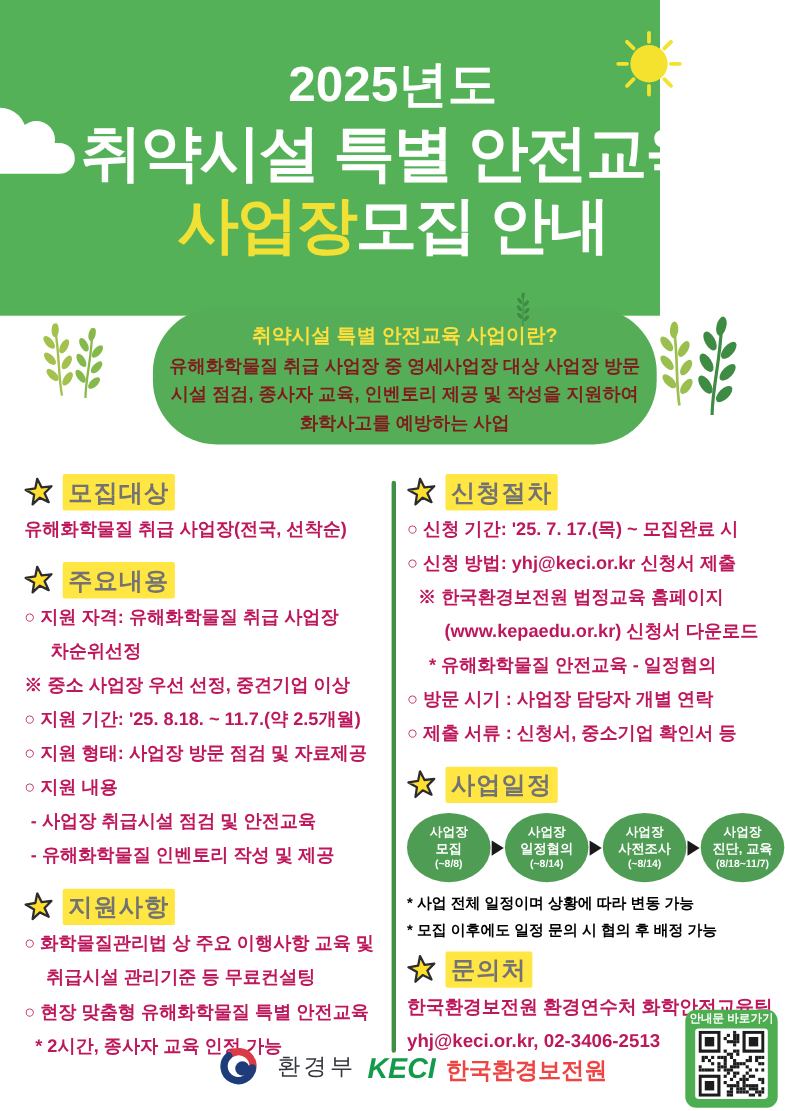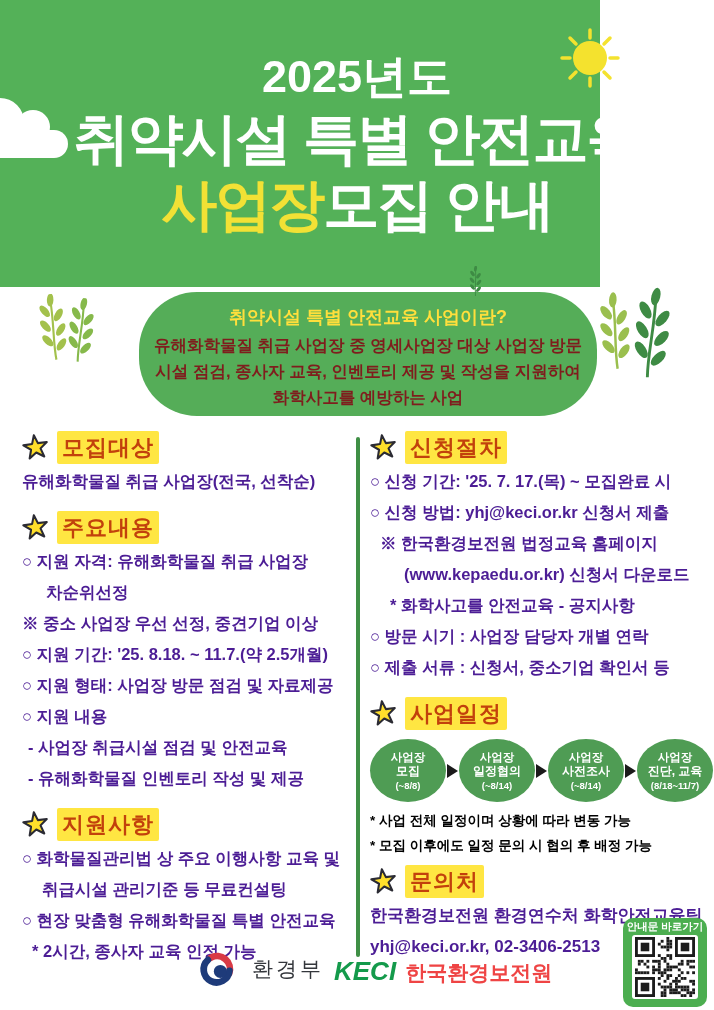--- a/index.html
+++ b/index.html
@@ -20,41 +20,41 @@
 
   .cloud { position:absolute; left:-26px; top:96px; width:100px; height:66px; }
   .cloud span { position:absolute; background:#ffffff; }
   .cloud .c1 { width:48px; height:48px; border-radius:50%; left:2px; top:2px; }
   .cloud .c2 { width:34px; height:34px; border-radius:50%; left:42px; top:14px; }
   .cloud .c3 { width:94px; height:28px; border-radius:14px; left:0; top:34px; }
 
   .sun { position:absolute; left:558px; top:26px; width:64px; height:64px; }
 
   
-  .intro { position:absolute; left:139px; top:292px; width:458px; height:124px;
+  .intro { position:absolute; left:139px; top:280px; width:458px; height:124px;
            background:#55ad58; border-radius:58px; text-align:center; }
   .intro-title { margin-top:13px; font-size:18px; font-weight:800; color:#ffdf3c; }
   .intro-body  { margin-top:3px; font-size:16.5px; font-weight:700; color:#7f1d1d; line-height:26px; }
 
   .branch { position:absolute; }
 
   
   .divider { position:absolute; left:356px; top:437px; width:4px; height:520px;
              background:#3f8f45; border-radius:2px; }
   .col { position:absolute; top:430px; }
   .col-left  { left:22px;  width:332px; }
   .col-right { left:370px; width:340px; }
 
   .sec-head { display:flex; align-items:center; gap:8px; height:34px; margin-bottom:2px; }
   .sec-head.gap { margin-top:13px; }
   .star { flex:none; width:27px; height:26px; transform:rotate(-8deg); }
-  .sec-title { font-size:22px; font-weight:800; color:#c2410c; background:#ffe642;
+  .sec-title { font-size:22px; font-weight:800; color:#737373; background:#ffe642;
                padding:2px 5px 1px 5px; border-radius:2px; letter-spacing:1px; }
 
-  .item { font-size:16.5px; font-weight:600; color:#4c1d95; line-height:31px; white-space:nowrap; }
+  .item { font-size:16.5px; font-weight:600; color:#be185d; line-height:31px; white-space:nowrap; }
   .item.big { font-size:17px; }
   .p6  { padding-left:6px; }
   .p10 { padding-left:10px; }
   .p20 { padding-left:20px; }
   .p24 { padding-left:24px; }
   .p34 { padding-left:34px; }
 
   
   .flow { display:flex; align-items:center; margin:9px 0 6px 0; }
   .step { flex:none; width:76px; height:63px; background:#4f9c54; border-radius:50%;
@@ -198,21 +198,21 @@
     <div class="sec-head">
       <svg class="star" viewBox="0 0 26 25">
           <use href="#star-shape"></use>
         </svg>
       <span class="sec-title">신청절차</span>
     </div>
     <div class="item">○ 신청 기간: '25. 7. 17.(목) ~ 모집완료 시</div>
     <div class="item">○ 신청 방법: yhj@keci.or.kr 신청서 제출</div>
     <div class="item p10">※ 한국환경보전원 법정교육 홈페이지</div>
     <div class="item p34">(www.kepaedu.or.kr) 신청서 다운로드</div>
-    <div class="item p20">* 화학사고를 안전교육 - 공지사항</div>
+    <div class="item p20">* 유해화학물질 안전교육 - 일정협의</div>
     <div class="item">○ 방문 시기 : 사업장 담당자 개별 연락</div>
     <div class="item">○ 제출 서류 : 신청서, 중소기업 확인서 등</div>
 
     <div class="sec-head gap">
       <svg class="star" viewBox="0 0 26 25">
           <use href="#star-shape"></use>
         </svg>
       <span class="sec-title">사업일정</span>
     </div>
 

